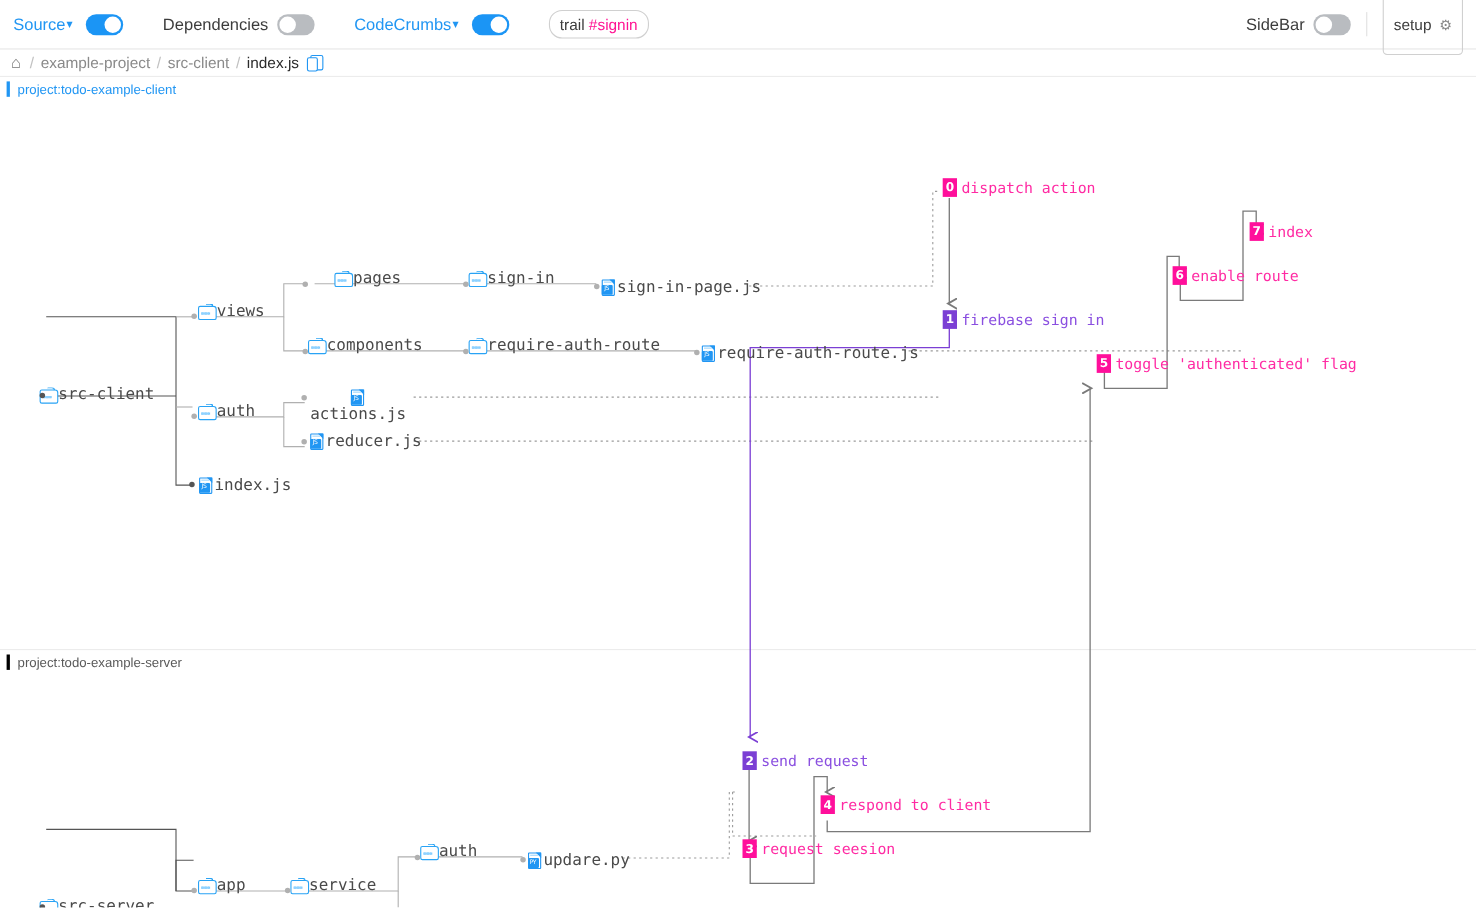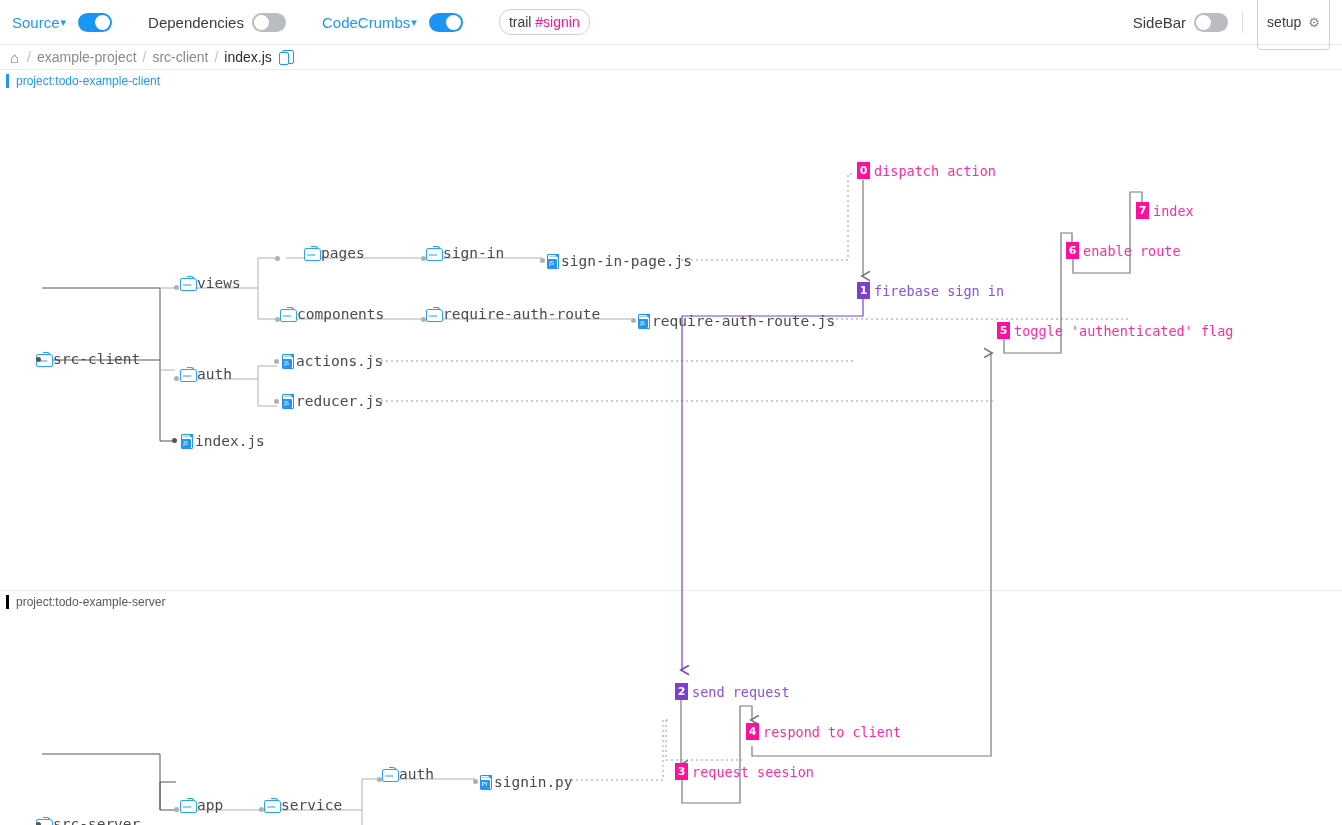--- a/index.html
+++ b/index.html
@@ -396,21 +396,21 @@
           <span class="dots">
             <i></i>
             <i></i>
             <i></i>
           </span>
         </span>
       <span class="lbl">components</span>
     </div>
     <div class="cdot" style="left:275px; top:247px;"></div>
 
-    <div class="node" style="left:281px; top:283px;">
+    <div class="node" style="left:281px; top:283px;flex-direction:column;">
       <span class="ic ic-file">
           <span class="page"></span>
           <span class="corner"></span>
           <span class="ruleset"></span>
           <span class="badge">JS</span>
         </span>
       <span class="lbl">actions.js</span>
     </div>
     <div class="cdot" style="left:274px; top:289px;"></div>
 
@@ -525,21 +525,21 @@
     </div>
     <div class="cdot" style="left:377px; top:707px;"></div>
 
     <div class="node" style="left:479px; top:704px;">
       <span class="ic ic-file">
           <span class="page"></span>
           <span class="corner"></span>
           <span class="ruleset"></span>
           <span class="badge">PY</span>
         </span>
-      <span class="lbl">signin.py</span>
+      <span class="lbl">updare.py</span>
     </div>
     <div class="cdot" style="left:473px; top:709px;"></div>
 
     <div class="crumb pink" style="left:857px; top:92px;">
       <span class="num">0</span>
       <span class="txt">dispatch action</span>
     </div>
 
     <div class="crumb purple" style="left:857px; top:212px;">
       <span class="num">1</span>

